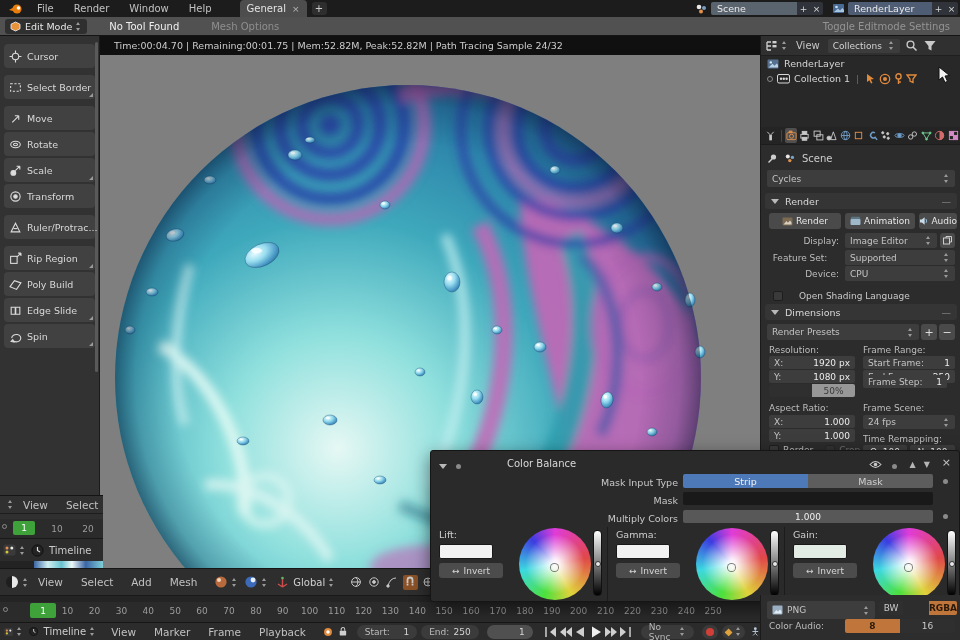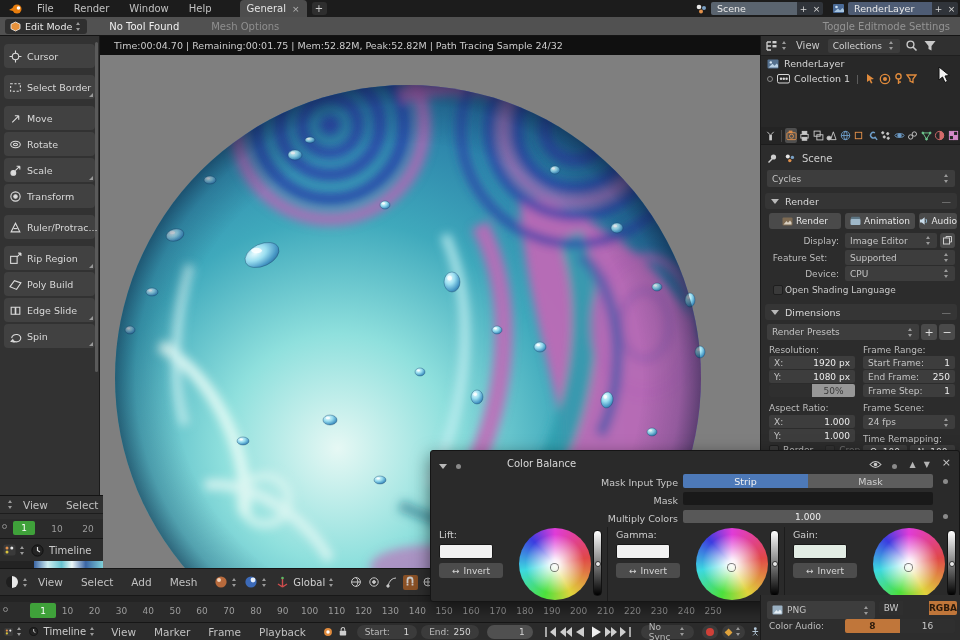--- a/index.html
+++ b/index.html
@@ -595,21 +595,21 @@
   <div class="lbl" style="position:absolute;left:0;top:126px;width:78px;text-align:center">Feature Set:</div>
   <div class="field" style="position:absolute;left:84px;top:123px;width:110px;height:15px">
     <span class="fl">Supported</span>
       <span class="updn"></span>
   </div>
   <div class="lbl" style="position:absolute;left:0;top:142px;width:78px;text-align:right">Device:</div>
   <div class="field" style="position:absolute;left:84px;top:139px;width:110px;height:15px">
     <span class="fl">CPU</span>
       <span class="updn"></span>
   </div>
-  <div class="flex" style="position:absolute;left:12px;top:158px;gap:2px">
+  <div class="flex" style="position:absolute;left:12px;top:164px;gap:16px">
     <span class="chk"></span>
     <span class="lbl" style="color:#c9c9c9">Open Shading Language</span>
   </div>
   <div class="phead" style="position:absolute;left:4px;top:177px;width:192px">
     <span class="ptri"></span>
     <span>Dimensions</span>
     <span style="margin-left:auto;color:#8a8a8a">—</span>
   </div>
   <div class="field" style="position:absolute;left:6px;top:197px;width:152px;height:16px">
     <span class="fl">Render Presets</span>
@@ -654,21 +654,21 @@
 
   <div class="lbl" style="position:absolute;left:102px;top:218px">Frame Range:</div>
   <div class="field" style="position:absolute;left:102px;top:229px;width:92px;height:13px">
     <span class="fl">Start Frame:</span>
       <span class="fv">1</span>
   </div>
   <div class="field" style="position:absolute;left:102px;top:243px;width:92px;height:13px">
     <span class="fl">End Frame:</span>
       <span class="fv">250</span>
   </div>
-  <div class="field" style="position:absolute;left:102px;top:257px;width:92px;height:13px">
+  <div class="field" style="position:absolute;left:102px;top:248px;width:84px;height:13px">
     <span class="fl">Frame Step:</span>
       <span class="fv">1</span>
   </div>
   <div class="lbl" style="position:absolute;left:102px;top:276px">Frame Scene:</div>
   <div class="field" style="position:absolute;left:102px;top:288px;width:92px;height:14px">
     <span class="fl">24 fps</span>
       <span class="updn"></span>
   </div>
   <div class="lbl" style="position:absolute;left:102px;top:307px">Time Remapping:</div>
   <div class="field" style="position:absolute;left:102px;top:318px;width:44px;height:13px;justify-content:center">

